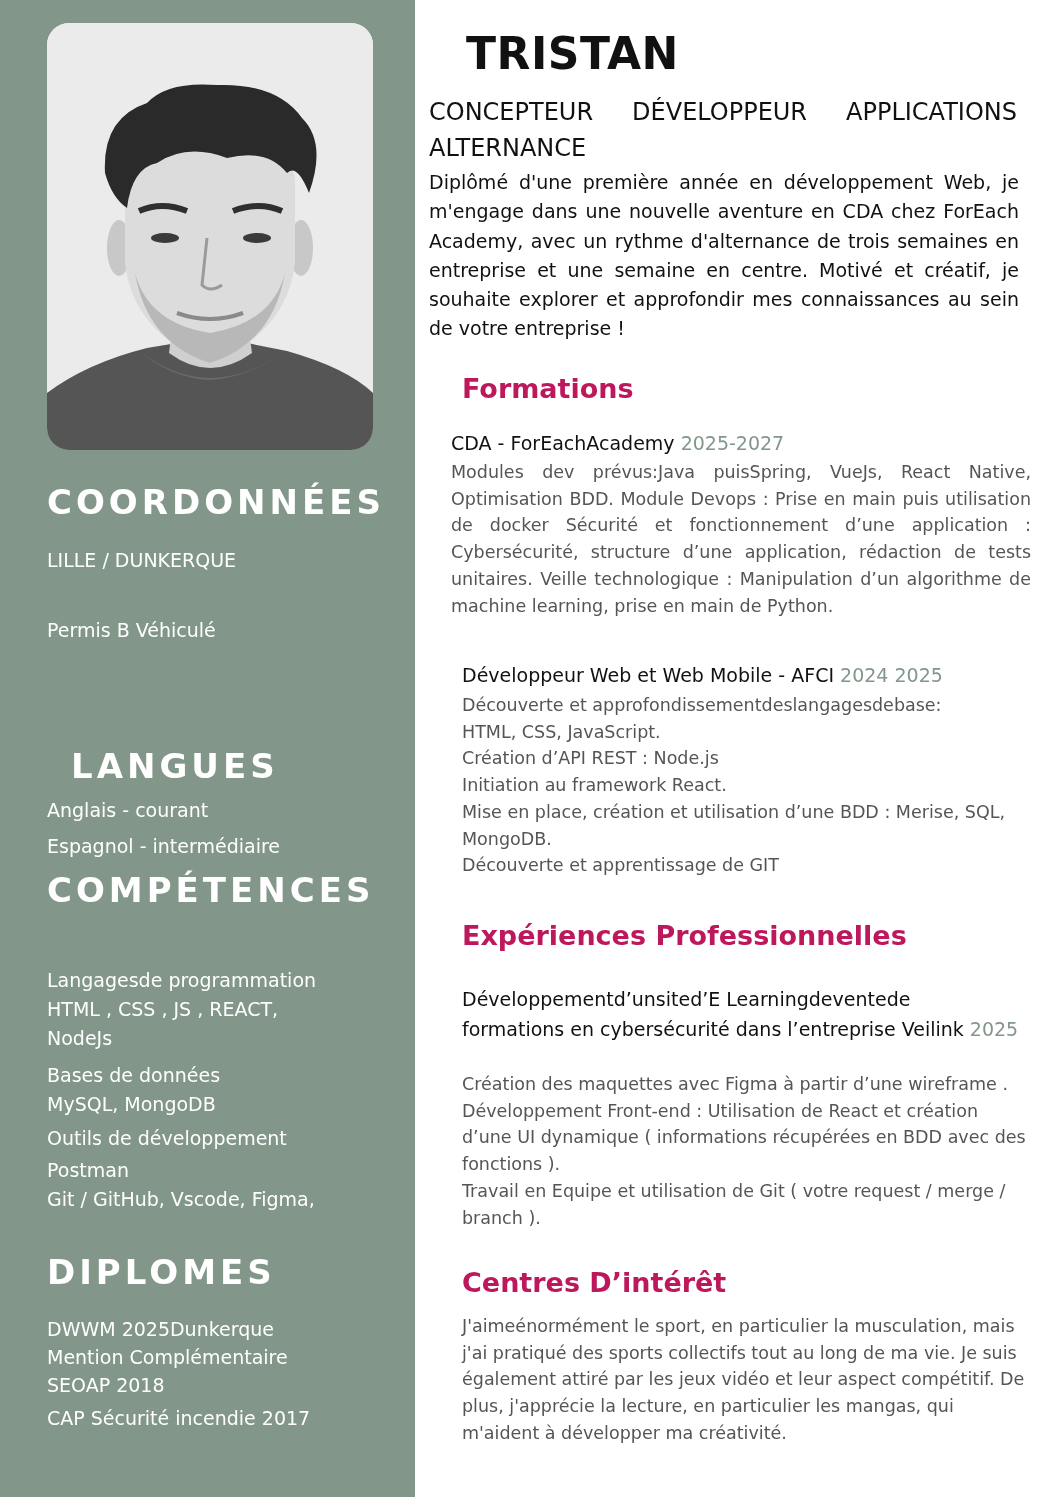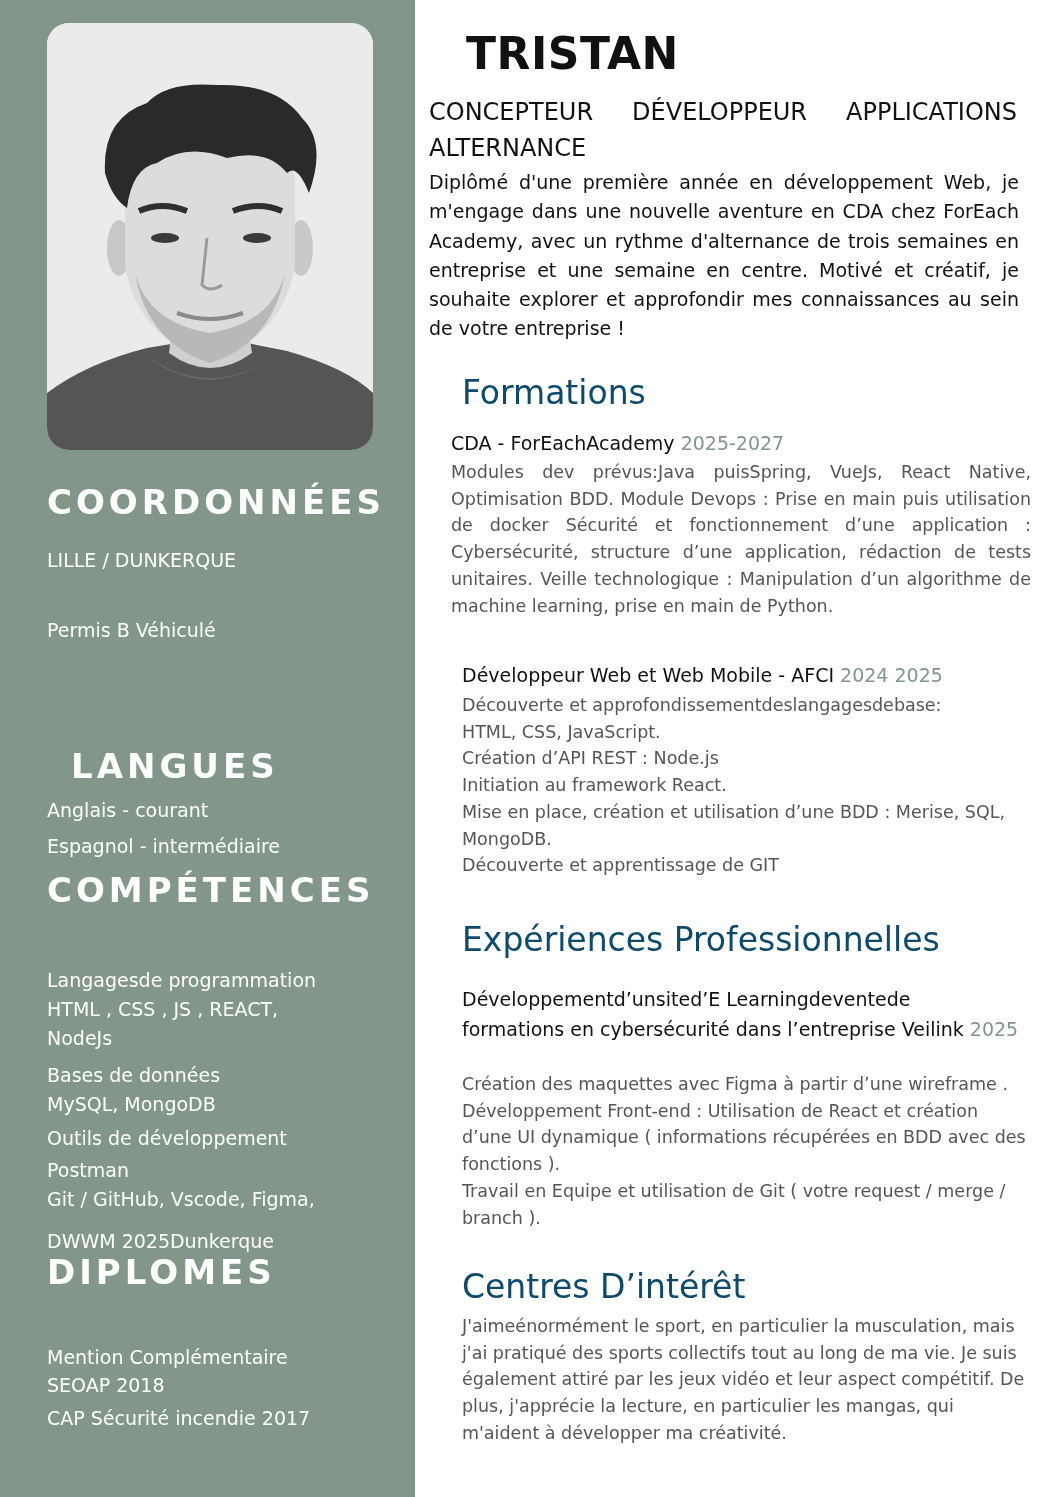--- a/index.html
+++ b/index.html
@@ -34,21 +34,21 @@
   .role {
     position: absolute; left: 14px; top: 94px; width: 588px; font-size: 24px; color: #111;
     line-height: 36px; text-align: justify; text-align-last: left;
   }
   .role .l1 { display: flex; justify-content: space-between; }
   .intro {
     position: absolute; left: 14px; top: 168px; width: 590px; font-size: 19px; color: #111;
     line-height: 29.3px; text-align: justify;
   }
   .sec-h {
-    position: absolute; font-size: 33px; font-weight: normal; color: #0c4a6e;
+    position: absolute; font-size: 27px; font-weight: bold; color: #be185d;
   }
   .entry-title { position: absolute; font-size: 19px; color: #111; line-height: 30px; }
   .entry-title .year { color: #82968a; }
   .entry-body {
     position: absolute; font-size: 17.5px; color: #555555; line-height: 26.7px;
   }
   .justify { text-align: justify; }
 </style>
 </head>
 <body>
@@ -102,21 +102,21 @@
     <div>Bases de données</div>
     <div>MySQL, MongoDB</div>
   </div>
   <div class="side-t" style="top:1124px;">
     <div style="margin-bottom:3px;">Outils de développement</div>
     <div>Postman</div>
     <div>Git / GitHub, Vscode, Figma,</div>
   </div>
 
   <div class="side-h" style="top:1241px;margin-top:11px;">DIPLOMES</div>
-  <div class="side-t" style="top:1227px;text-align:right;">DWWM 2025Dunkerque</div>
+  <div class="side-t" style="top:1315px;text-align:right;">DWWM 2025Dunkerque</div>
   <div class="side-t" style="top:1343px;line-height:28px;">
     <div>Mention Complémentaire</div>
     <div>SEOAP 2018</div>
   </div>
   <div class="side-t" style="top:1404px;">CAP Sécurité incendie 2017</div>
 </aside>
 
 <main class="main">
   <h1 class="name">TRISTAN</h1>
 

